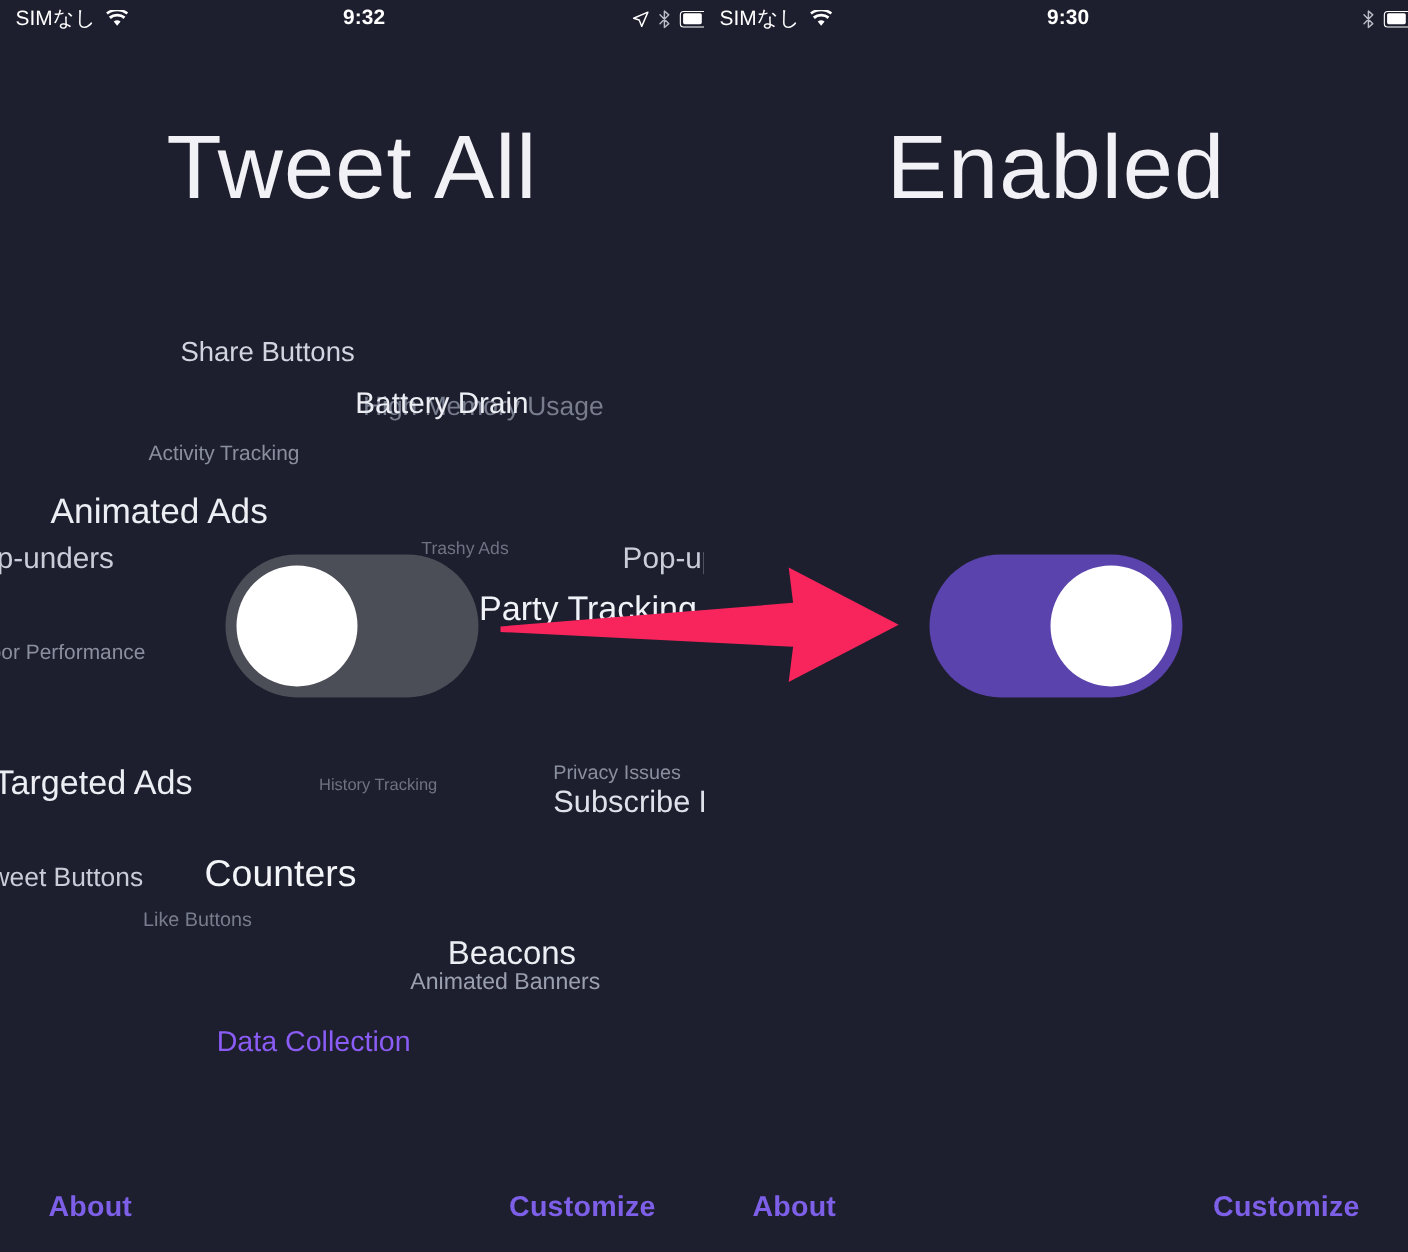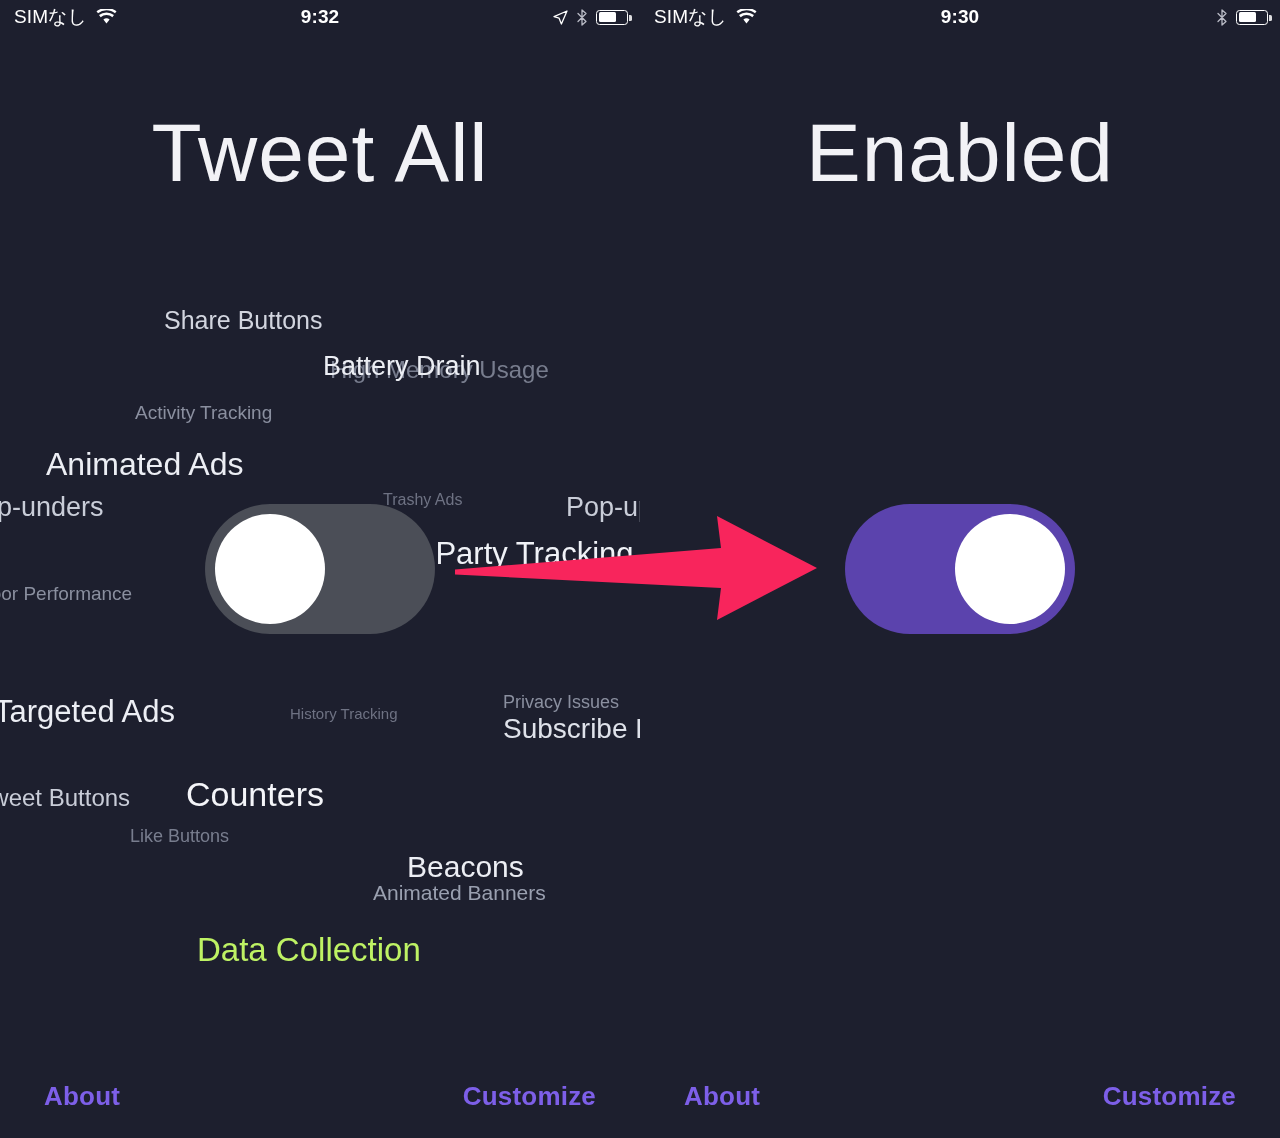--- a/index.html
+++ b/index.html
@@ -35,20 +35,21 @@
   .statusbar {
     position: absolute;
     top: 0; left: 0;
     width: 640px;
     height: 34px;
     display: flex;
     align-items: center;
     color: #ffffff;
     font-size: 19px;
     letter-spacing: 0.1px;
+    padding-left: 22px;
   }
   .sb-left {
     position: absolute;
     left: 14px;
     display: flex;
     align-items: center;
     gap: 9px;
   }
   .sb-carrier { font-size: 19px; color:#fff; }
   .sb-center {
@@ -230,21 +231,21 @@
         <span class="cw" style="left: -22px; top: 584px; font-size: 19px; color: rgb(138, 143, 159);">Poor Performance</span>
         <span class="cw" style="left: 503px; top: 693px; font-size: 18px; color: rgb(138, 143, 159);">Privacy Issues</span>
         <span class="cw" style="left: -6px; top: 696px; font-size: 31px; color: rgb(236, 238, 244);">Targeted Ads</span>
         <span class="cw" style="left: 290px; top: 706px; font-size: 15px; color: rgb(110, 114, 131);">History Tracking</span>
         <span class="cw" style="left: 503px; top: 715px; font-size: 28px; color: rgb(223, 226, 234);">Subscribe Popups</span>
         <span class="cw" style="left: -22px; top: 786px; font-size: 24px; color: rgb(201, 205, 216);">Tweet Buttons</span>
         <span class="cw" style="left: 186px; top: 777px; font-size: 34px; color: rgb(244, 245, 249);">Counters</span>
         <span class="cw" style="left: 130px; top: 827px; font-size: 18px; color: rgb(120, 125, 142); text-align: right;">Like Buttons</span>
         <span class="cw" style="left: 407px; top: 852px; font-size: 30px; color: rgb(236, 238, 244);">Beacons</span>
         <span class="cw" style="left: 373px; top: 882px; font-size: 21px; color: rgb(154, 160, 176);">Animated Banners</span>
-        <span class="cw" style="left: 197px; top: 933px; font-size: 33px; color: #bef264;">Data Collection</span>
+        <span class="cw" style="left: 197px; top: 933px; font-size: 26px; color: #8b5cf6;">Data Collection</span>
       </div>
 
     <div class="toggle" style="background: rgb(75, 78, 87);">
       <div class="knob"></div>
     </div>
 
     <div class="toolbar">
       <span class="tb-link" style="color: rgb(125, 95, 232);">About</span>
       <span class="tb-link" style="color: rgb(125, 95, 232);">Customize</span>
     </div>

